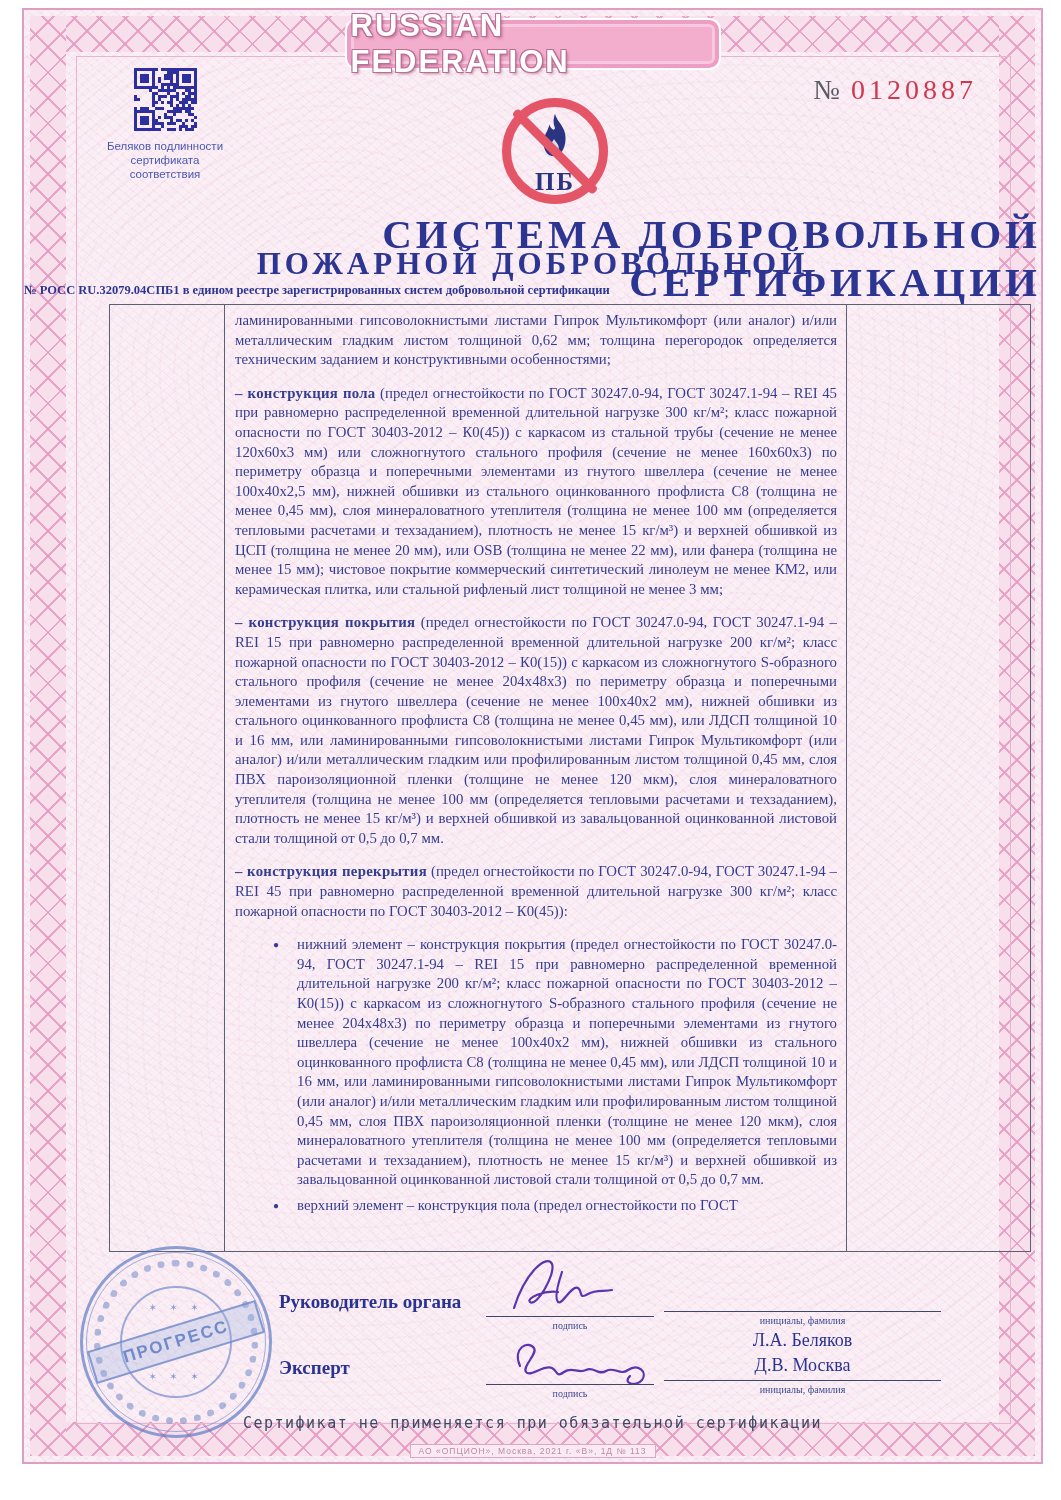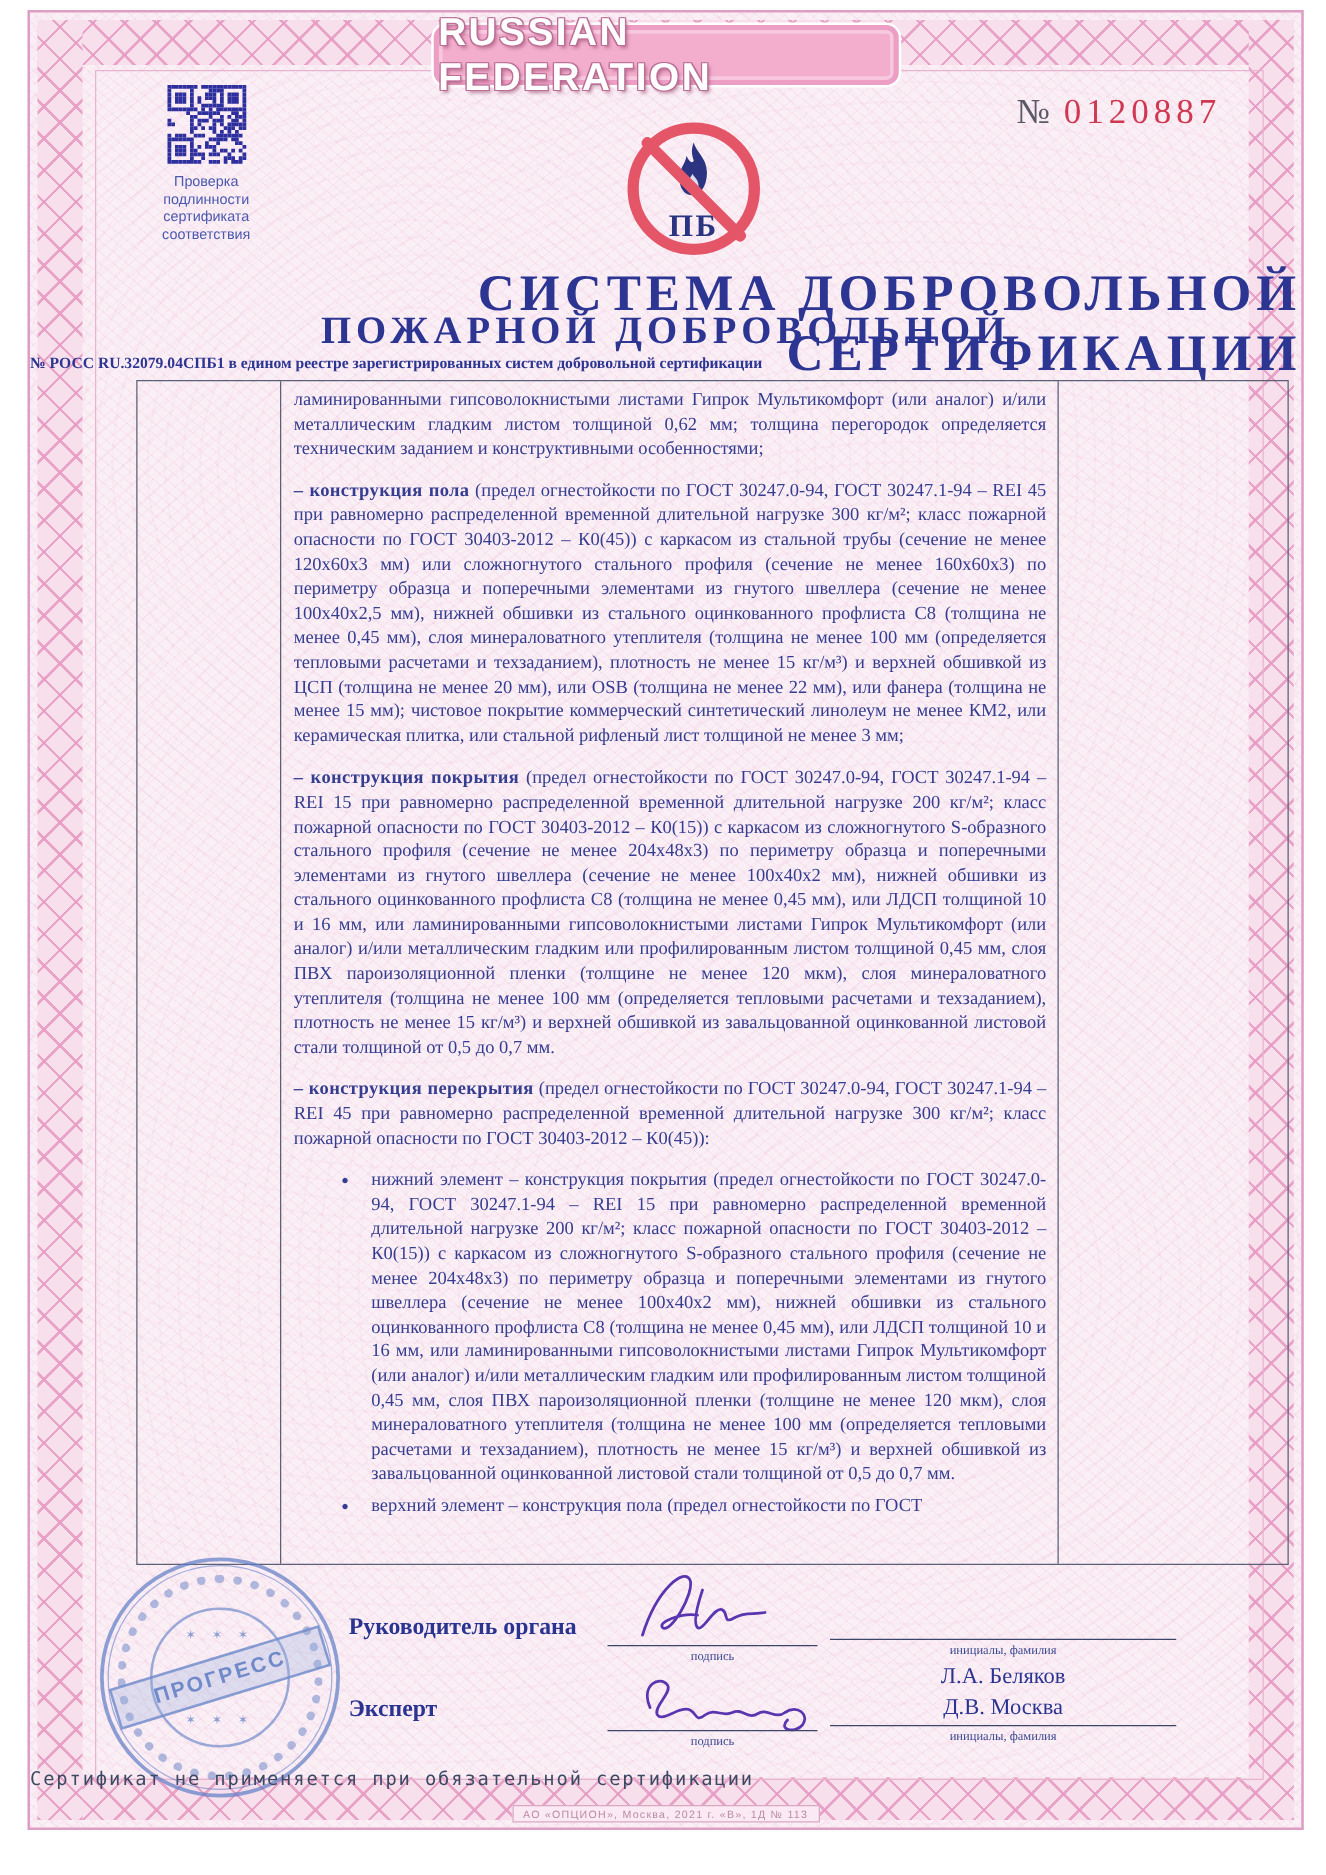--- a/index.html
+++ b/index.html
@@ -91,21 +91,21 @@
   .stamp .ribbon { position:absolute; left:8px; top:79px; width:176px; height:34px;
                    border:2px solid rgba(94,125,196,.8); background:rgba(140,168,220,.30);
                    transform:rotate(-17deg); display:flex; align-items:center; justify-content:center; }
   .stamp .ribbon span { font-family:"Liberation Sans", sans-serif; font-weight:bold; font-size:17px;
                         letter-spacing:2px; color:#5e7dc4; }
   .stamp .stars-top, .stamp .stars-bottom { position:absolute; width:100%; text-align:center;
                         color:rgba(94,125,196,.8); font-size:10px; letter-spacing:5px; }
   .stamp .stars-top { top:56px; } .stamp .stars-bottom { bottom:56px; }
 
   
-  .footer-note { position:absolute; top:1404px; width:100%; text-align:left;
+  .footer-note { position:absolute; top:1404px; width:100%; text-align:center;
                  font-family:"DejaVu Sans Mono", monospace; font-size:15px; letter-spacing:1.5px;
                  color:#3d4963; }
   .print-info { position:absolute; top:1434px; left:50%; transform:translateX(-50%);
                 font-family:"Liberation Sans", sans-serif; font-size:8.5px; letter-spacing:1px;
                 color:#b98aa5; border:1px solid #d9a9c4; background:#fbeaf3; padding:1px 8px; }
 </style>
 </head>
 <body>
 
 <div id="page">
@@ -557,21 +557,21 @@
           <i class="f"></i>
           <i class="f"></i>
           <i></i>
           <i class="f"></i>
           <i></i>
           <i class="f"></i>
           <i class="f"></i>
           <i class="f"></i>
           <i></i>
         </div>
-      <div class="qr-caption">Проверка подлинности сертификата соответствия</div>
+      <div class="qr-caption">Беляков подлинности сертификата соответствия</div>
     </div>
 
     <div class="doc-number">
       <span class="num-label">№</span><span class="num-value">0120887</span>
     </div>
 
     <div class="pb-logo">
       <div class="pb-circle"></div>
       <div class="pb-flame">
         <svg width="40" height="50" viewBox="0 0 40 52">

